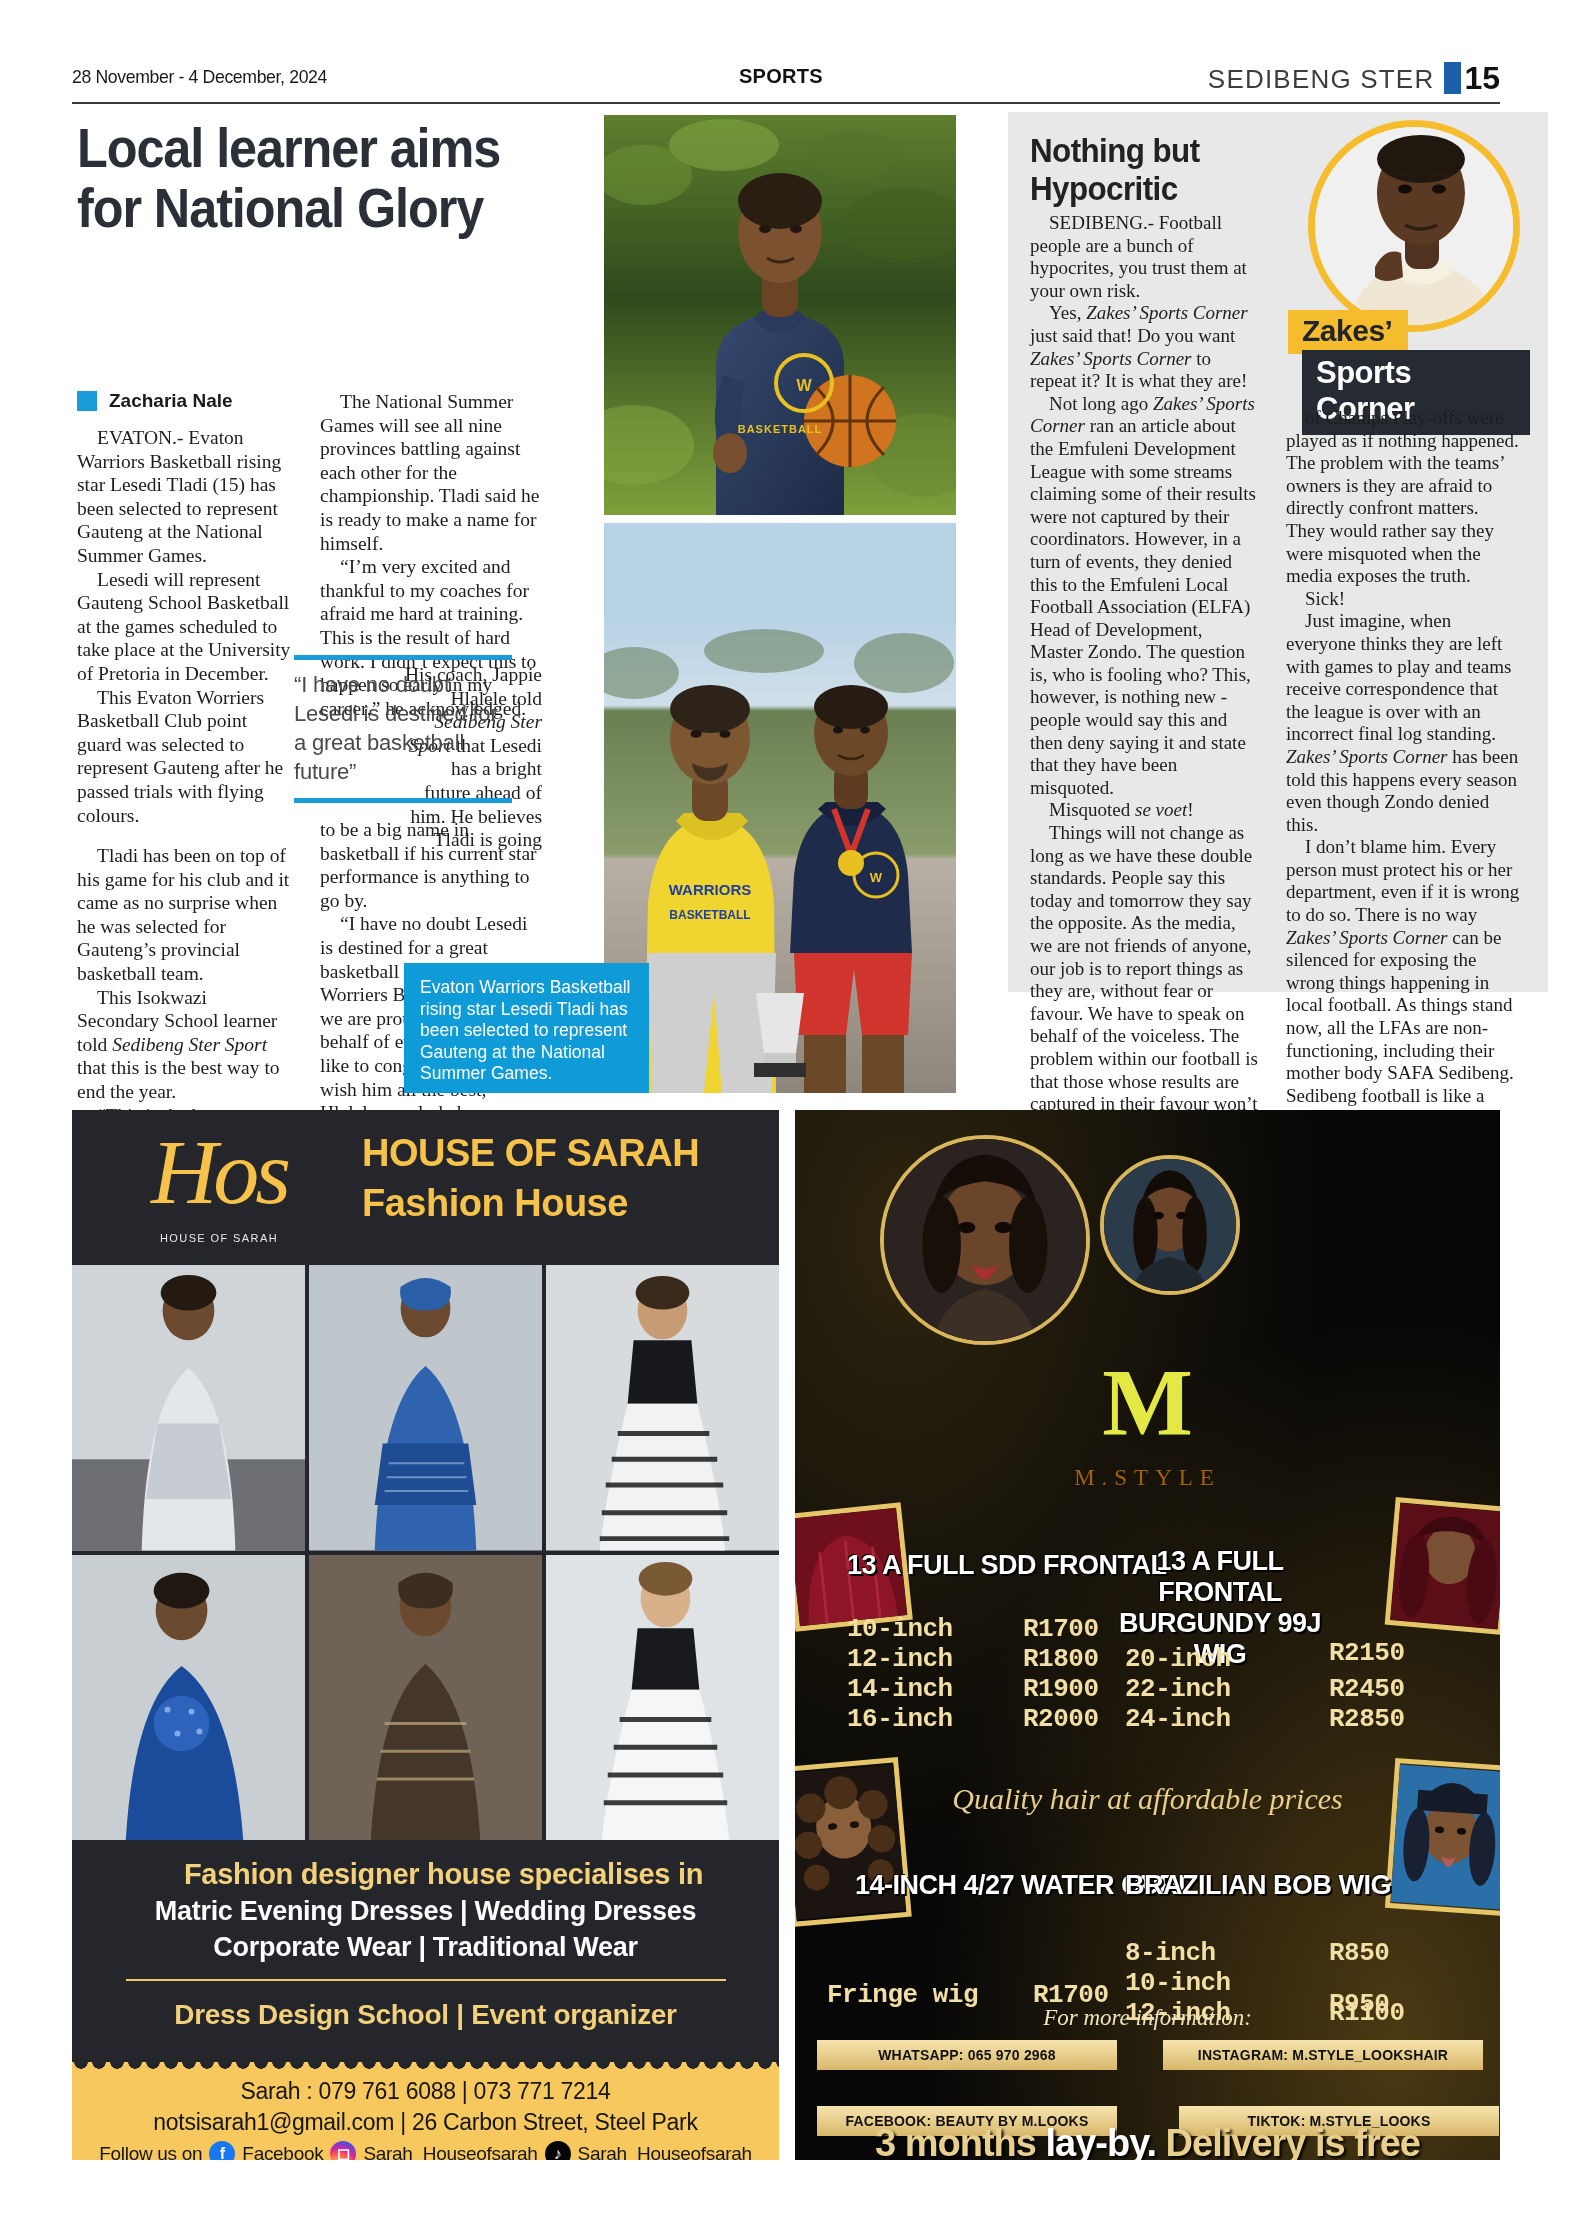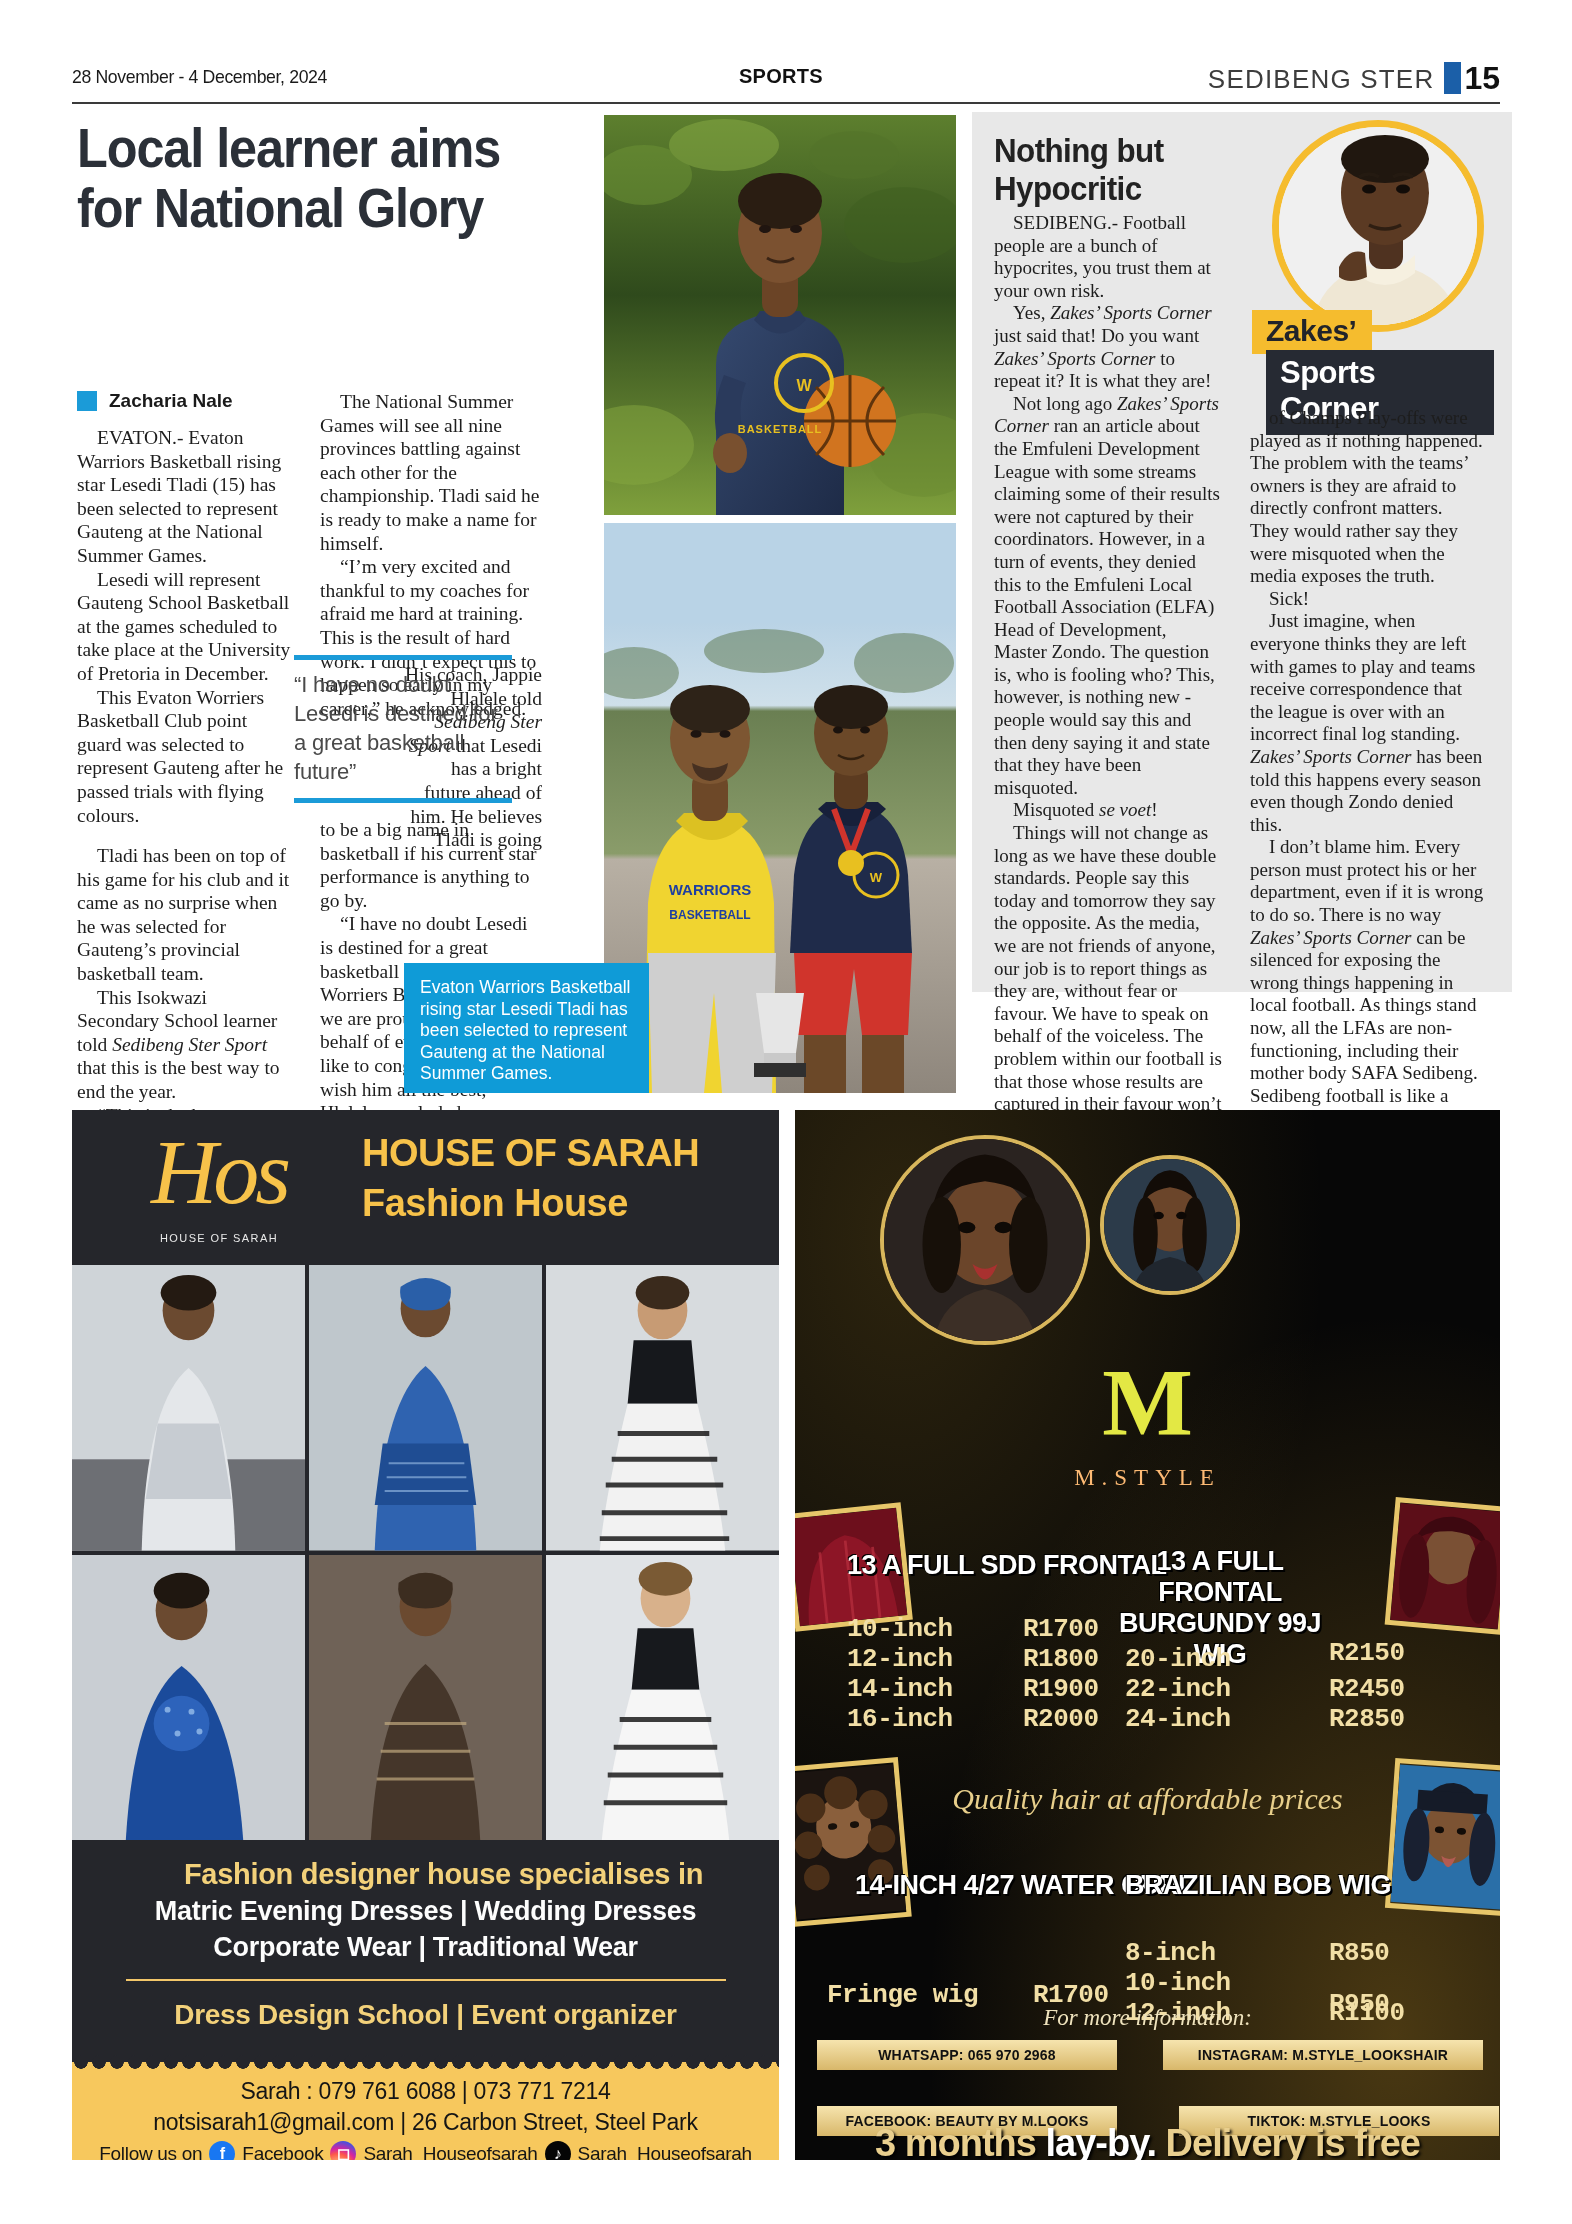--- a/index.html
+++ b/index.html
@@ -95,21 +95,21 @@
   #photo-bottom { left: 532px; top: 405px; width: 352px; height: 570px; }
   .capbox {
     position: absolute; left: 332px; top: 845px; width: 245px; height: 130px;
     background: #0f9bd7; padding: 14px 16px;
     font-family: "Liberation Sans", sans-serif;
     font-size: 17.5px; line-height: 21.5px; color: #ffffff;
   }
 
   
   .zakes {
-    position: absolute; left: 972px; top: 112px; width: 540px; height: 880px;
+    position: absolute; left: 1008px; top: 112px; width: 540px; height: 880px;
     background: #e8e8e8;
   }
   .zakes-title {
     position: absolute; left: 22px; top: 20px; width: 250px;
     font-family: "Liberation Sans", sans-serif;
     font-weight: bold; font-size: 33px; line-height: 38px; color: #222;
     letter-spacing: -0.6px;
     transform: scaleX(0.95); transform-origin: left top;
   }
   .zcol { position: absolute; font-size: 19px; line-height: 22.6px; color: #1d1d1d; }
@@ -224,21 +224,21 @@
   }
   #ms-c1 { left: 85px; top: 25px; width: 210px; height: 210px; }
   #ms-c2 { left: 305px; top: 45px; width: 140px; height: 140px; }
   .ms-logo-m {
     position:absolute; left:0; top:245px; width:100%; text-align:center;
     font-family:"Liberation Serif", serif; font-size:96px; color:#e3e844;
     line-height:96px; font-weight:bold;
   }
   .ms-logo-t {
     position:absolute; left:0; top:355px; width:100%; text-align:center;
-    font-family:"Liberation Serif", serif; font-size:23px; color:#fdba74;
+    font-family:"Liberation Serif", serif; font-size:23px; color:#a16207;
     letter-spacing: 7px;
   }
   .ms-h {
     position:absolute; font-family:"Liberation Sans", sans-serif; font-weight:bold;
     color:#ffffff; font-size:27px; letter-spacing:-0.5px;
     text-shadow: 2px 2px 0 #000, -1px -1px 0 #000;
   }
   .ms-rowlabel, .ms-rowprice {
     position:absolute; font-family:Liberation Mono, monospace; font-weight:bold;
     font-size:26px; color:#f2dfa6; letter-spacing:-0.5px;

